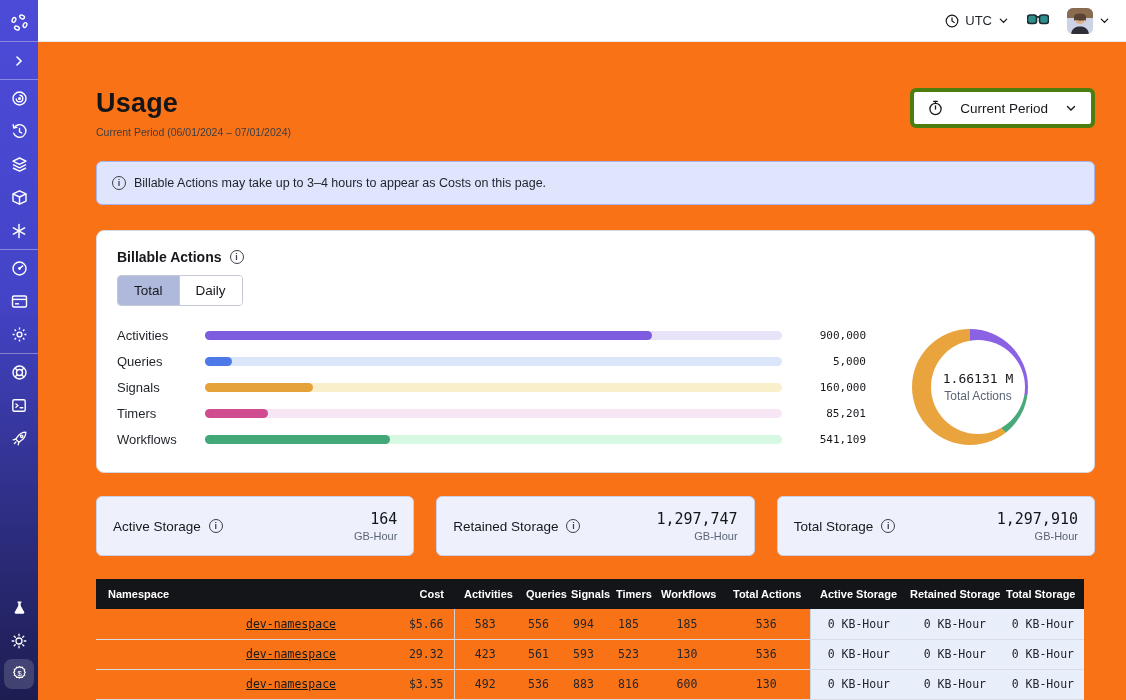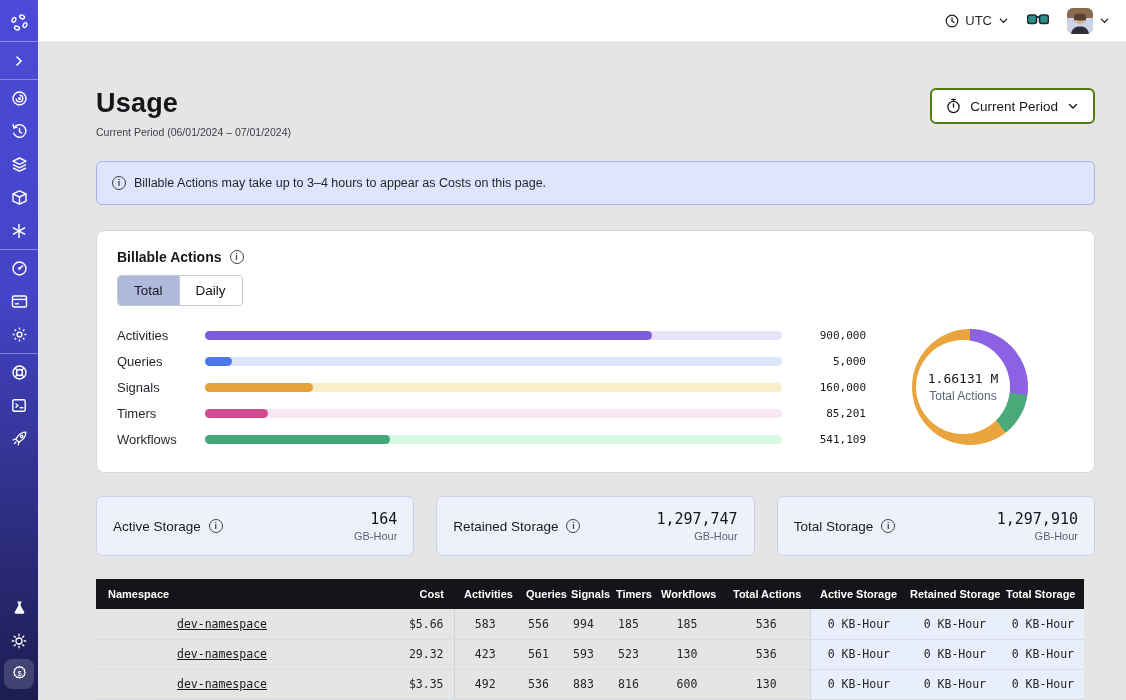--- a/index.html
+++ b/index.html
@@ -12,33 +12,33 @@
     background:linear-gradient(180deg,#4b4bd8 0%,#4444c8 42%,#2b2b7a 78%,#1d1d52 100%);
     display:flex; flex-direction:column; align-items:center; padding:6px 0 10px; }
   .sb-item { width:38px; height:33px; display:flex; align-items:center; justify-content:center; cursor:pointer; }
   .sb-item svg { display:block; }
   .sb-div { width:38px; height:1px; background:rgba(255,255,255,.35); margin:2px 0; }
   .sb-spacer { flex:1; }
   .sb-active { width:30px; height:30px; border-radius:8px; background:rgba(255,255,255,.16);
     display:flex; align-items:center; justify-content:center; }
 
   
-  .main { flex:1; display:flex; flex-direction:column; background:#e5e5e5; }
+  .main { flex:1; display:flex; flex-direction:column; background:#f97316; }
   .topbar { height:42px; flex:0 0 42px; background:#fff; border-bottom:1px solid #e8e9ed;
     display:flex; align-items:center; justify-content:flex-end; gap:18px; padding:0 16px; }
   .tz { display:flex; align-items:center; gap:6px; font-size:13px; color:#1f2329; cursor:pointer; }
   .avatar-wrap { display:flex; align-items:center; gap:6px; cursor:pointer; }
   .avatar { width:26px; height:26px; border-radius:6px; overflow:hidden; background:#cfd4e8; }
 
   .content { flex:1; padding:46px 31px 0 58px; }
 
   .header-row { display:flex; justify-content:space-between; align-items:flex-start; }
   h1 { font-size:27px; font-weight:600; color:#141519; letter-spacing:.2px; }
   .subtitle { font-size:10.5px; color:#3a3e46; margin-top:7px; }
-  .period-btn { display:flex; align-items:center; gap:9px; background:#fff; border:2px solid #4d7c0f;
+  .period-btn { display:flex; align-items:center; gap:17px; background:#fff; border:4px solid #4d7c0f;
     border-radius:6px; padding:8px 14px; font-size:13.5px; font-weight:500; color:#17181c; cursor:pointer; }
 
   .banner { margin-top:23px; background:#dee5fc; border:1px solid #a8b4ee; border-radius:6px;
     padding:14px 15px; display:flex; align-items:center; gap:8px; font-size:12.5px; color:#1f2329; }
 
   .info-i { display:inline-flex; width:14px; height:14px; border:1.3px solid #3c4048; border-radius:50%;
     align-items:center; justify-content:center; font-size:9px; font-weight:600; color:#3c4048; flex:0 0 14px; }
 
   
   .card { margin-top:25px; background:#fff; border:1px solid #d5d8e0; border-radius:8px; padding:18px 20px 20px; }
@@ -52,41 +52,41 @@
   .bars { flex:1; }
   .bar-row { display:flex; align-items:center; height:26px; }
   .bar-label { width:88px; font-size:13px; color:#1f2329; flex:0 0 88px; }
   .bar-track { flex:1; height:9px; border-radius:5px; position:relative; }
   .bar-fill { position:absolute; left:0; top:0; height:9px; border-radius:5px; }
   .bar-value { width:70px; flex:0 0 70px; text-align:right; margin-left:14px;
     font-family:"DejaVu Sans Mono", monospace; font-size:11px; color:#17181c; }
 
   .donut-wrap { flex:0 0 208px; display:flex; justify-content:center; }
   .donut { width:116px; height:116px; border-radius:50%; position:relative; }
-  .donut-hole { position:absolute; left:4px; top:11px; width:94px; height:94px; border-radius:50%; background:#fff;
+  .donut-hole { position:absolute; left:19px; top:11px; width:94px; height:94px; border-radius:50%; background:#fff;
     display:flex; flex-direction:column; align-items:center; justify-content:center; gap:3px; }
   .donut-value { font-family:"DejaVu Sans Mono", monospace; font-size:13px; color:#17181c; }
   .donut-label { font-size:12px; color:#5b6474; }
 
   
   .storage-row { margin-top:23px; display:flex; gap:22px; }
   .storage-card { flex:1; background:#eef1fb; border:1px solid #c9d1ea; border-radius:6px; height:60px;
     padding:0 16px; display:flex; align-items:center; justify-content:space-between; }
   .storage-label { display:flex; align-items:center; gap:8px; font-size:13.5px; color:#17181c; }
   .storage-vals { text-align:right; }
   .storage-value { font-family:"DejaVu Sans Mono", monospace; font-size:15px; color:#141519; }
   .storage-unit { font-size:11px; color:#5b6474; margin-top:2px; }
 
   
   .table-wrap { margin-top:23px; margin-right:11px; }
   table { width:100%; border-collapse:collapse; table-layout:fixed; }
   thead th { background:#141519; color:#fff; font-size:11px; font-weight:600; height:30px; padding:8px 10px; white-space:nowrap; }
   tbody td { height:30px; border-bottom:1px solid #d9dce3; font-size:11.5px; padding:0 10px; white-space:nowrap;
     font-family:"DejaVu Sans Mono", monospace; color:#23252b; }
-  th.al { text-align:left; padding-left:12px; } td.al { padding-left:12px; text-align:center; }
+  th.al { text-align:left; padding-left:12px; } td.al { padding-left:12px; text-align:right; }
   th.ar, td.ar { text-align:right; }
   th.ac, td.ac { text-align:center; }
   .sepL { border-left:1px solid #cfd3db; }
   td.storage { background:#e9eefb; }
   a.ns { color:#17181c; text-decoration:underline; cursor:pointer; }
 </style>
 </head>
 <body>
 
 <div class="app">

